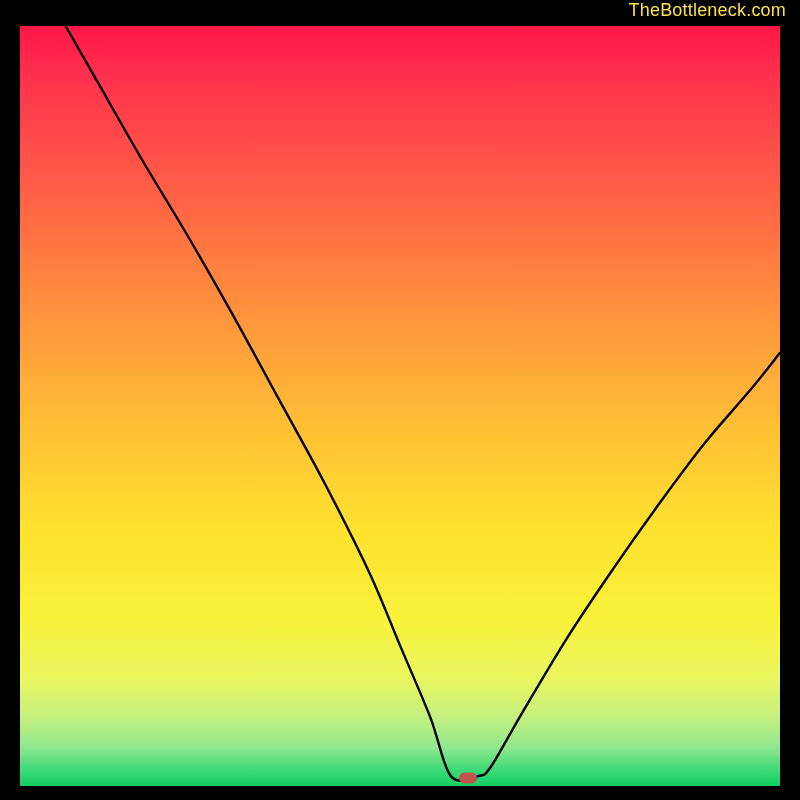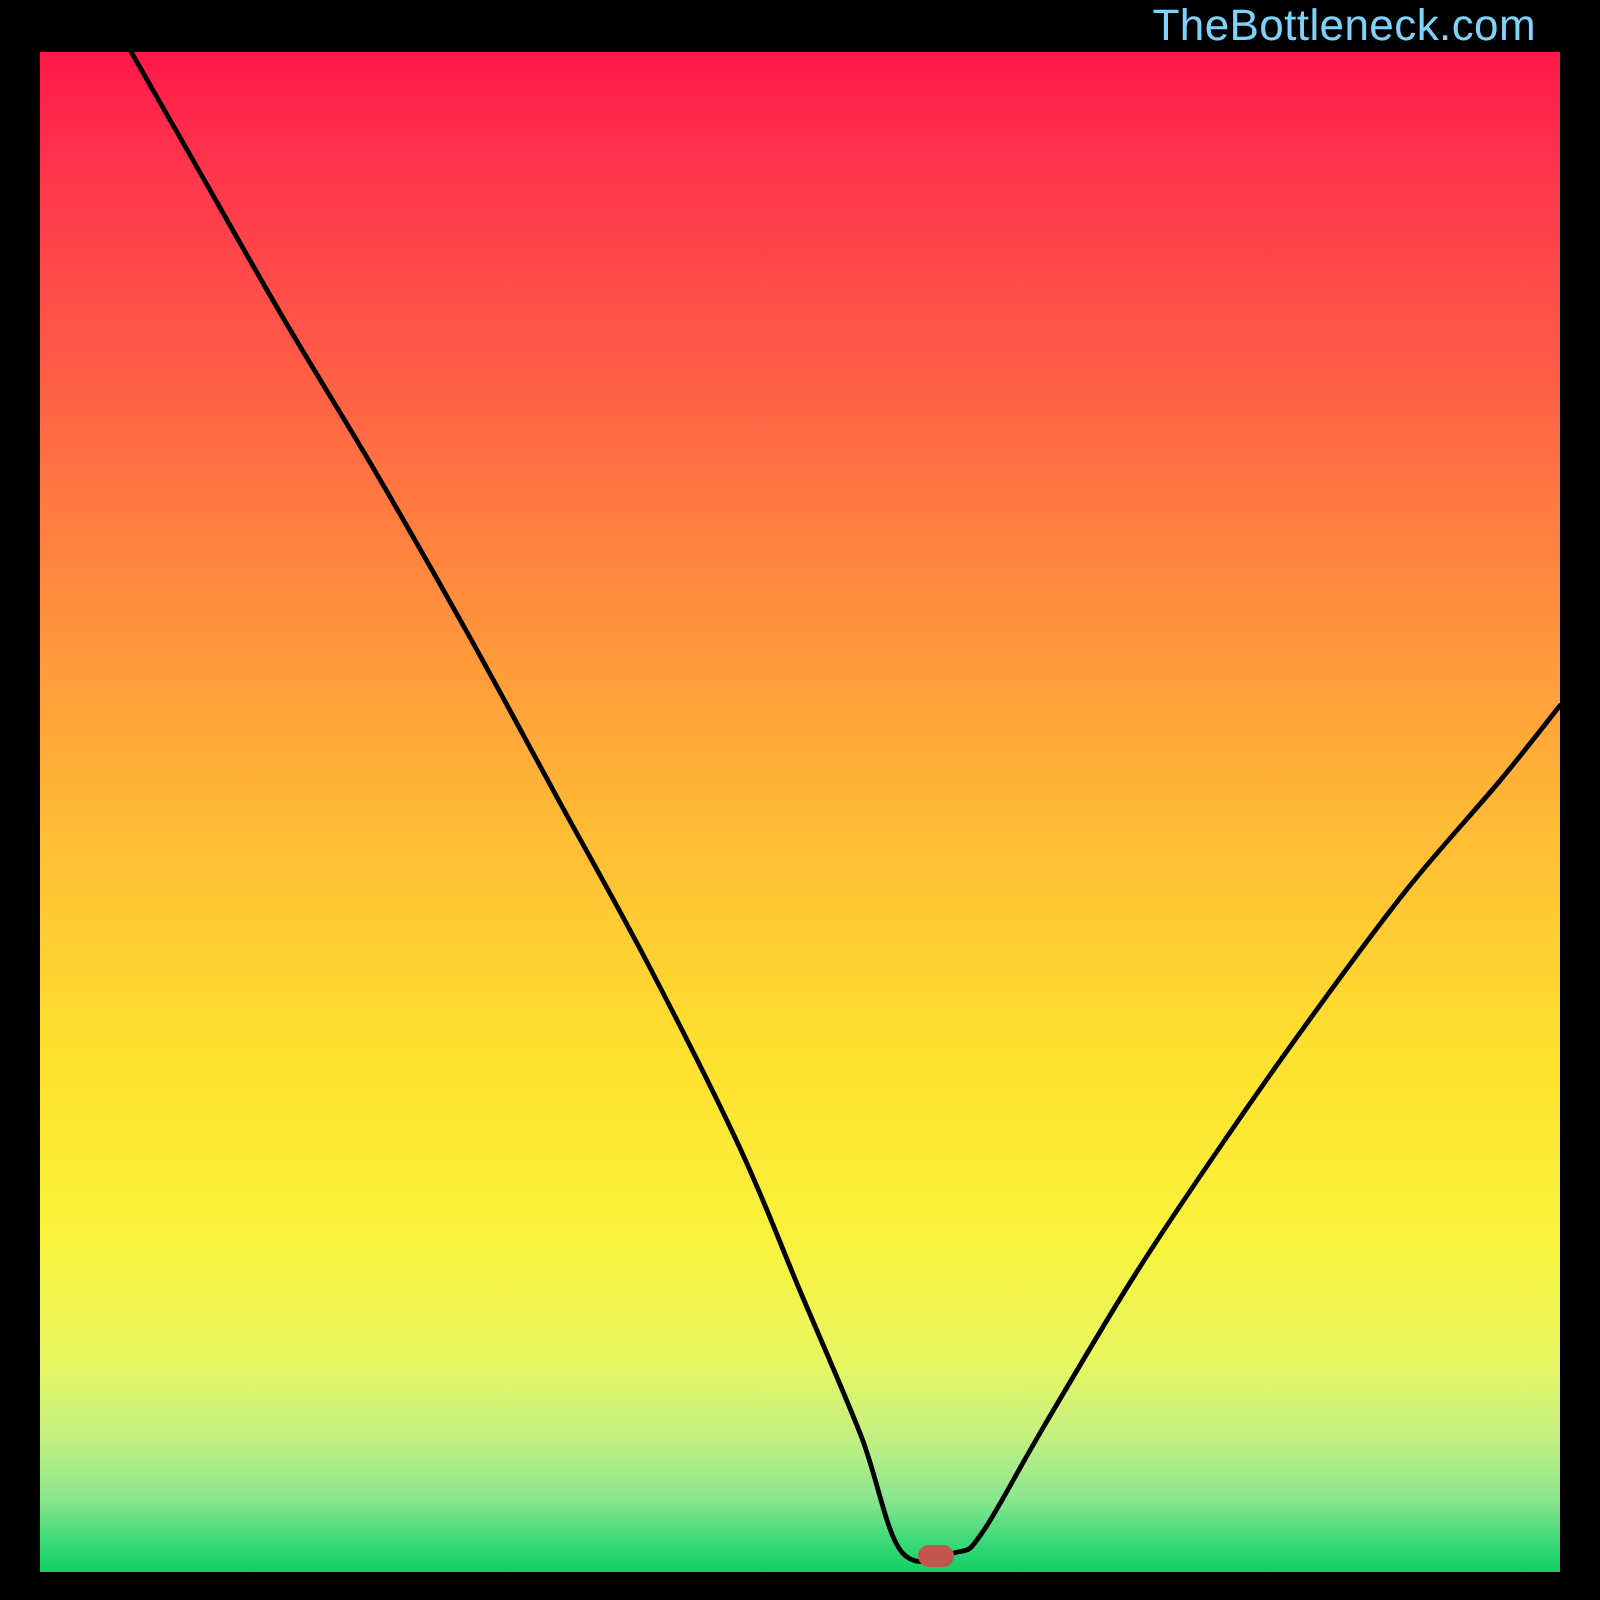--- a/index.html
+++ b/index.html
@@ -13,23 +13,23 @@
   }
   .outer {
     position: relative;
     width: 800px;
     height: 800px;
     background: #000;
   }
   .watermark {
     position: absolute;
     top: 0;
-    right: 32px;
-    color: #7dd3fc;
-    font-size: 22px;
+    right: 14px;
+    color: #fde047;
+    font-size: 18px;
     font-weight: 400;
     letter-spacing: 0.2px;
   }
   .plot-frame {
     position: absolute;
     left: 20px;
     top: 26px;
     width: 760px;  
     height: 760px; 
   }

